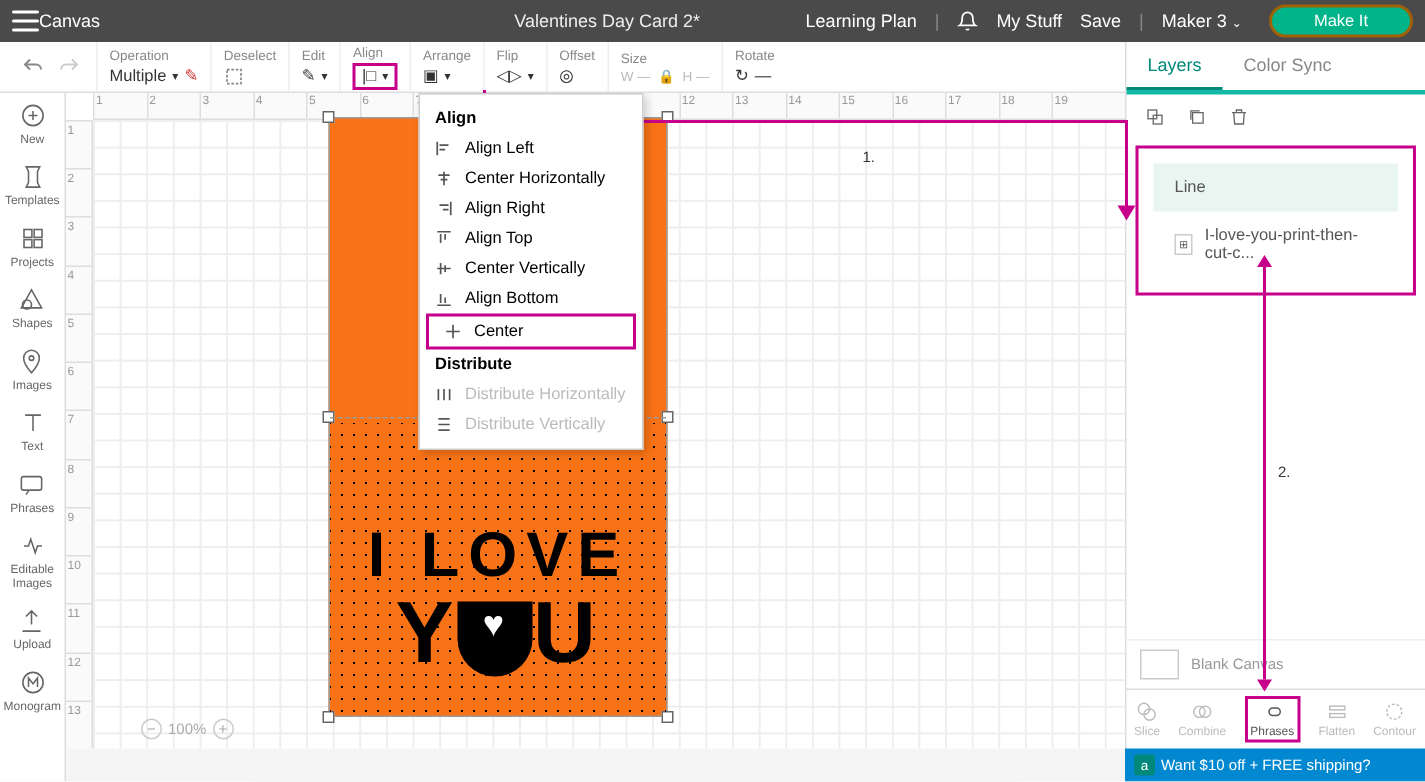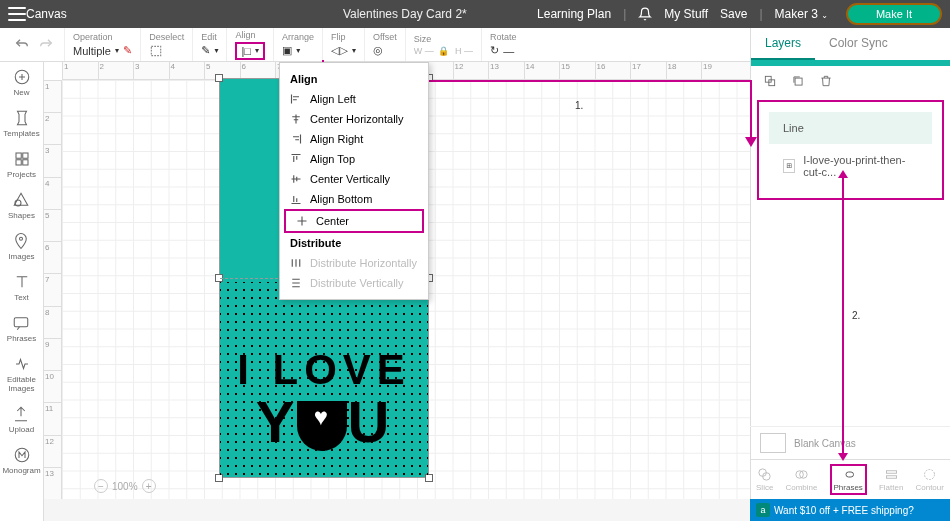--- a/index.html
+++ b/index.html
@@ -25,38 +25,38 @@
 .left-sidebar{position:absolute;top:62px;left:0;width:44px;bottom:0;background:#fff;border-right:1px solid #ddd;display:flex;flex-direction:column;align-items:center;padding-top:6px}
 .side-item{display:flex;flex-direction:column;align-items:center;gap:2px;margin-bottom:12px;cursor:pointer}
 .side-item svg{width:18px;height:18px;stroke:#666;fill:none;stroke-width:1.4}
 .side-label{font-size:8px;color:#666;text-align:center}
 .canvas-area{position:absolute;top:62px;left:44px;right:200px;bottom:22px;background:#fff;overflow:hidden}
 .ruler-h{position:absolute;top:0;left:18px;right:0;height:18px;background:#fafafa;border-bottom:1px solid #ddd;display:flex;font-size:8px;color:#999}
 .ruler-h span{width:35.5px;text-align:left;padding-left:1px;border-left:1px solid #ddd}
 .ruler-v{position:absolute;top:18px;left:0;width:18px;bottom:0;background:#fafafa;border-right:1px solid #ddd;display:flex;flex-direction:column;font-size:8px;color:#999}
 .ruler-v span{height:35.5px;border-top:1px solid #ddd;padding:1px}
 .grid{position:absolute;top:18px;left:18px;right:0;bottom:0;background-image:linear-gradient(#eee 1px,transparent 1px),linear-gradient(90deg,#eee 1px,transparent 1px);background-size:17.75px 17.75px}
-.artboard{position:absolute;top:16px;left:175px;width:210px;height:400px;background:#14b8a6;border:1px solid #999}
+.artboard{position:absolute;top:16px;left:175px;width:226px;height:400px;background:#f97316;border:1px solid #999}
 .sel-handle{position:absolute;width:8px;height:8px;background:#fff;border:1px solid #666}
 .sh-tl{top:-5px;left:-5px}.sh-tr{top:-5px;right:-5px}.sh-bl{bottom:-5px;left:-5px}.sh-br{bottom:-5px;right:-5px}
 .sh-ml{top:50%;left:-5px;margin-top:-4px}.sh-mr{top:50%;right:-5px;margin-top:-4px}
 .fold-line{position:absolute;top:50%;left:0;right:0;border-top:1.5px dashed #999}
 .dots{position:absolute;bottom:0;left:0;right:0;height:195px;background-image:radial-gradient(#000 1px,transparent 1px);background-size:8px 8px;background-position:4px 4px}
 .text-art{position:absolute;bottom:26px;left:0;right:0;text-align:center;font-family:Arial Black,sans-serif;font-weight:900;line-height:1;color:#000}
 .text-art .l1{font-size:42px;letter-spacing:6px}
 .text-art .l2{font-size:58px;letter-spacing:3px;margin-top:2px}
 .heart{color:#fff;font-size:24px;position:relative;top:-25px}
 .align-menu{position:absolute;top:0;left:235px;width:150px;background:#fff;border:1px solid #ccc;box-shadow:2px 2px 6px rgba(0,0,0,0.2);z-index:100;font-size:11px;padding:6px 0}
 .align-menu .hdr{font-weight:bold;padding:4px 10px;font-size:11px}
 .align-menu .item{padding:4px 10px;display:flex;align-items:center;gap:8px;cursor:pointer}
 .align-menu .item svg{width:12px;height:12px;stroke:#555;fill:none;stroke-width:1.5}
 .align-menu .item.disabled{color:#bbb}
 .align-menu .item.highlight{border:2px solid #c6008a;margin:0 4px}
 .right-panel{position:absolute;top:28px;right:0;width:200px;bottom:0;background:#fff;border-left:1px solid #ddd;display:flex;flex-direction:column}
-.rp-tabs{display:flex;border-bottom:6px solid #14b8a6;font-size:12px}
+.rp-tabs{display:flex;border-bottom:3px solid #14b8a6;font-size:12px}
 .rp-tab{padding:8px 14px;color:#888;cursor:pointer}
 .rp-tab.active{color:#00897b;border-bottom:2px solid #00897b}
 .rp-tools{display:flex;gap:14px;padding:8px 12px;color:#666}
 .rp-tools svg{width:14px;height:14px;stroke:#666;fill:none;stroke-width:1.5}
 .layer-group{margin:4px 6px;border:2px solid #c6008a;padding:10px}
 .layer-row{padding:10px 14px;font-size:11px;color:#555;display:flex;align-items:center;gap:8px}
 .layer-row.head{background:#e8f5f0}
 .layer-thumb{width:14px;height:14px;background:#fff;border:1px solid #ccc;font-size:7px;display:flex;align-items:center;justify-content:center}
 .blank-canvas{position:absolute;right:0;bottom:62px;width:200px;padding:6px 10px;font-size:10px;color:#999;display:flex;align-items:center;gap:8px;border-top:1px solid #eee}
 .blank-thumb{width:26px;height:20px;border:1px solid #ccc;background:#fff}

